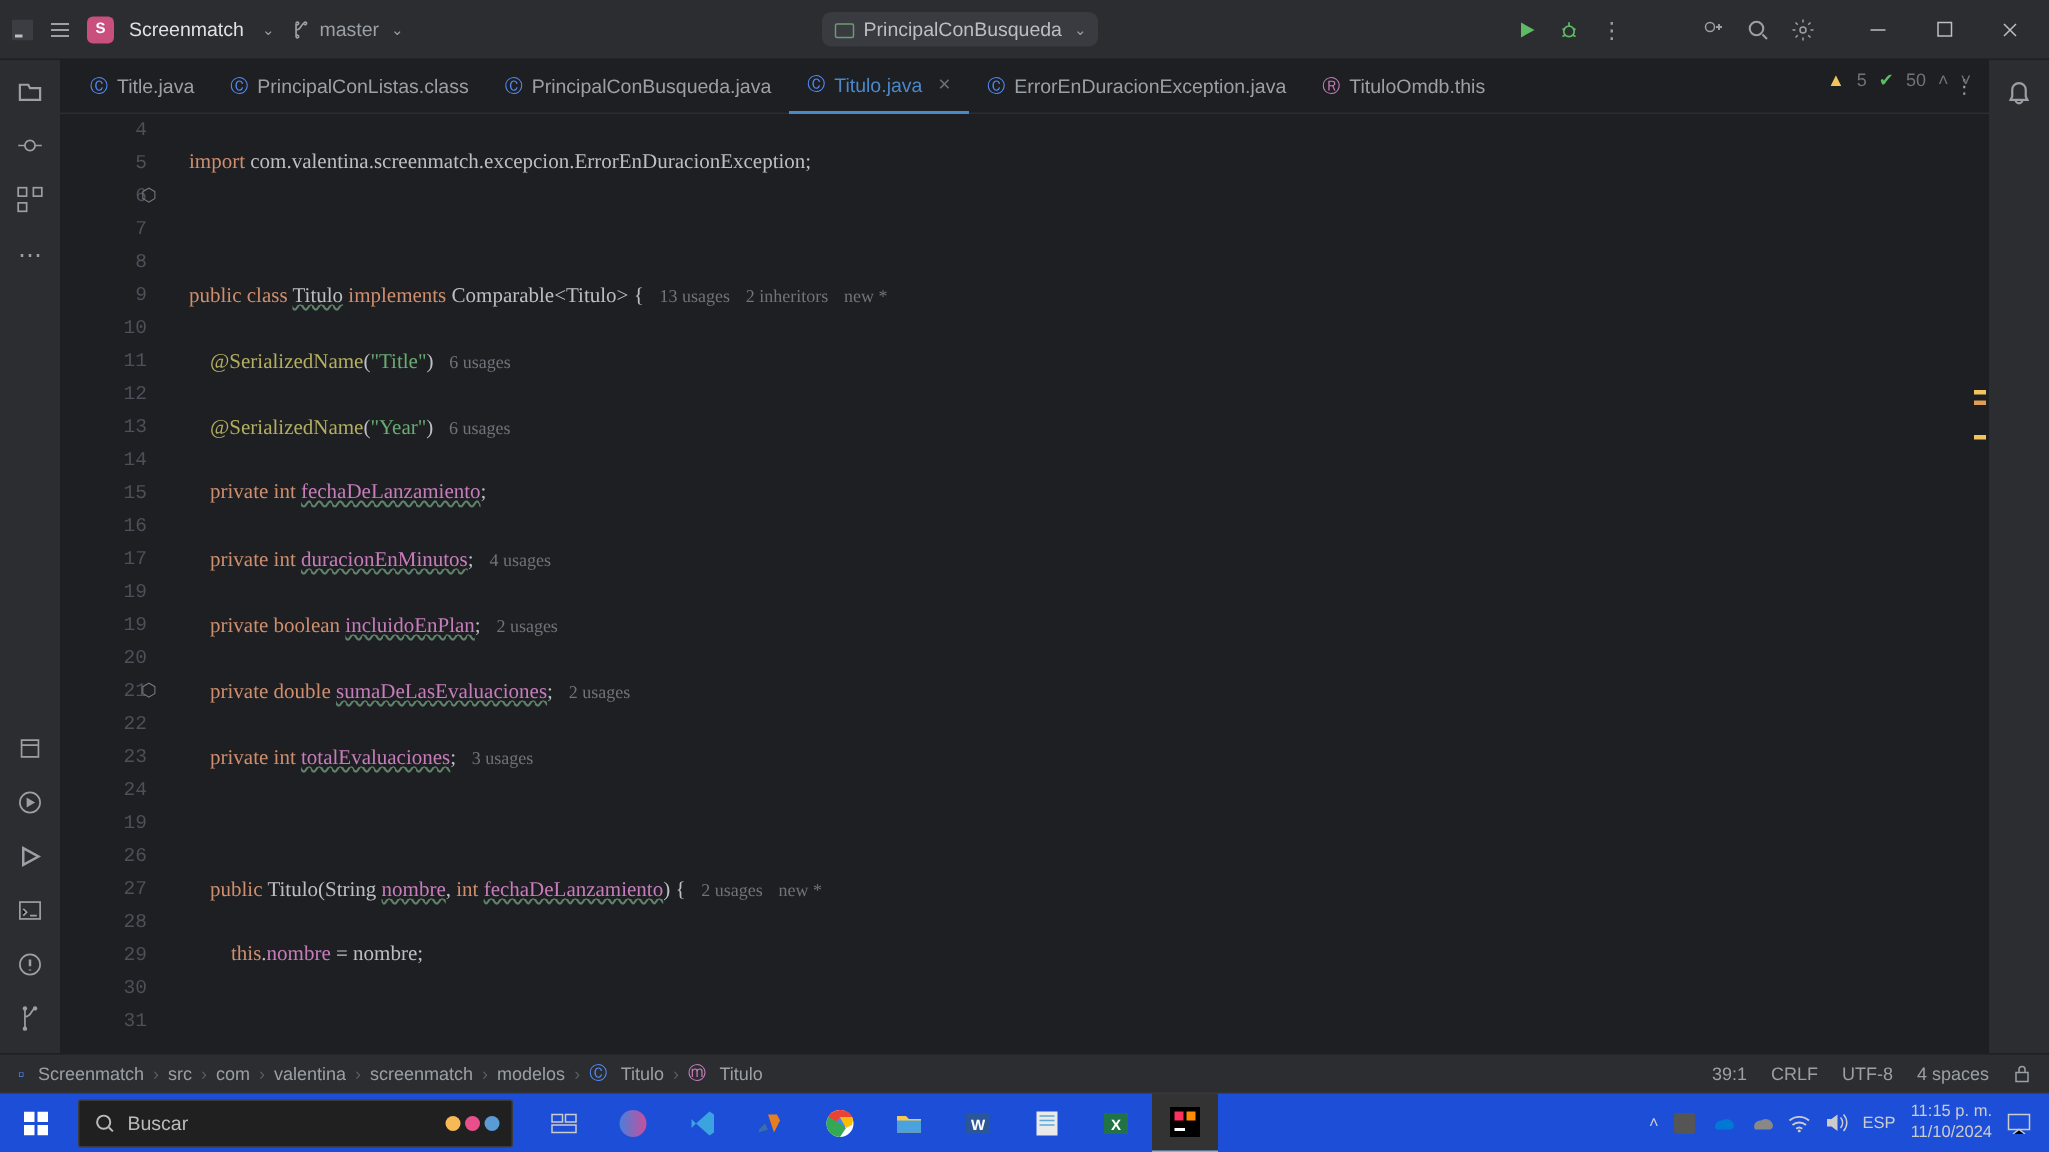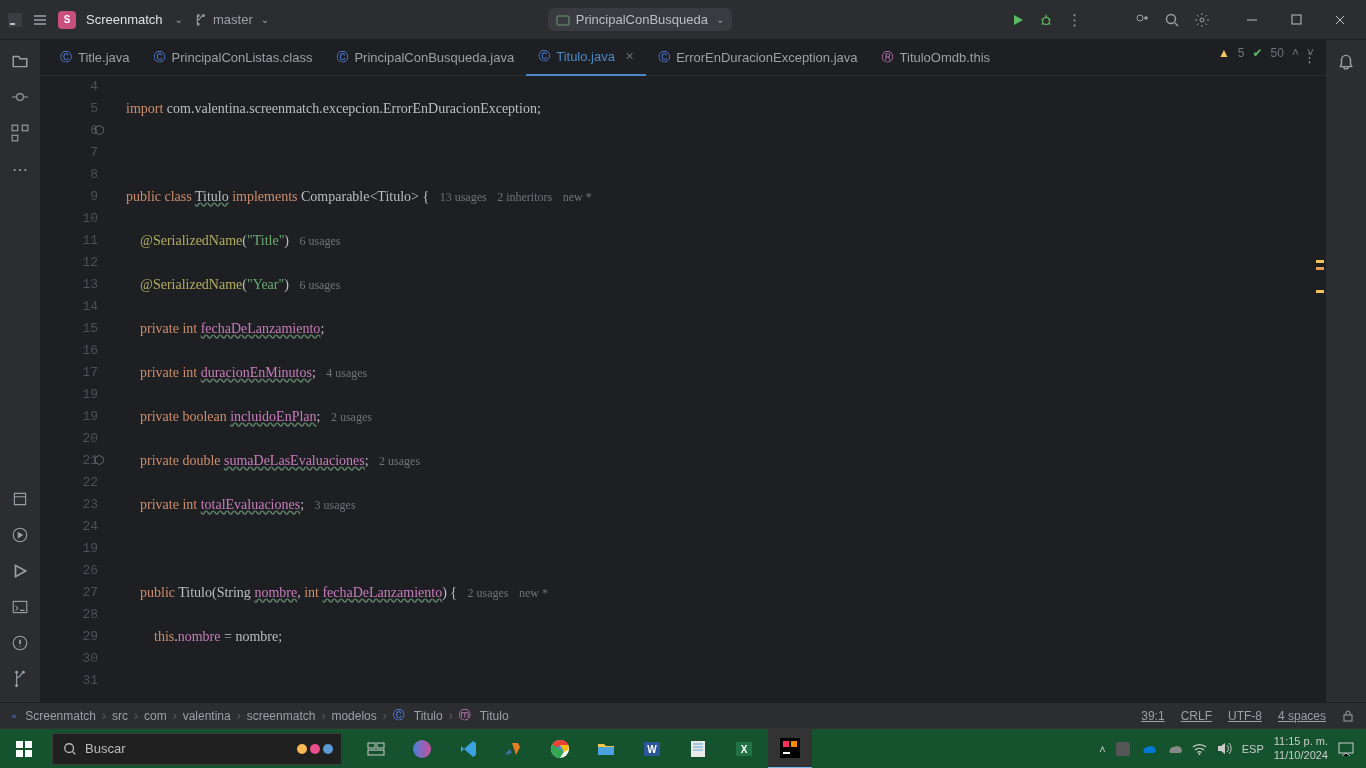--- a/index.html
+++ b/index.html
@@ -93,25 +93,25 @@
   padding: 0 12px;
   font-size: 12px;
   color: #9aa0a6;
   gap: 6px;
   border-top: 1px solid #1e1f22;
 }
 .breadcrumb { display: flex; align-items: center; gap: 6px; }
 .bc-item { color: #9aa0a6; cursor: pointer; }
 .bc-sep { color: #5a5d63; }
 .bc-icon { color: #548af7; margin-right: 3px; }
-.status-right { margin-left: auto; display: flex; gap: 16px; align-items: center; text-decoration: underline; }
+.status-right { margin-left: auto; display: flex; gap: 16px; align-items: center; }
 
 .taskbar {
   height: 40px;
-  background: #14532d;
+  background: #1d4ed8;
   display: flex;
   align-items: center;
   padding: 0;
   gap: 0;
   border-top: 1px solid #333;
 }
 .start-btn { width: 48px; height: 40px; display: flex; align-items: center; justify-content: center; color: #fff; cursor: pointer; }
 .search-box { flex: 0 0 290px; height: 32px; background: #202020; border: 1px solid #3a3a3a; border-radius: 2px; display: flex; align-items: center; padding: 0 10px; margin: 0 4px; gap: 8px; color: #bbb; position: relative; }
 .search-sparkles { position: absolute; right: 8px; display: flex; gap: 3px; }
 .sparkle { width: 10px; height: 10px; border-radius: 50%; }

